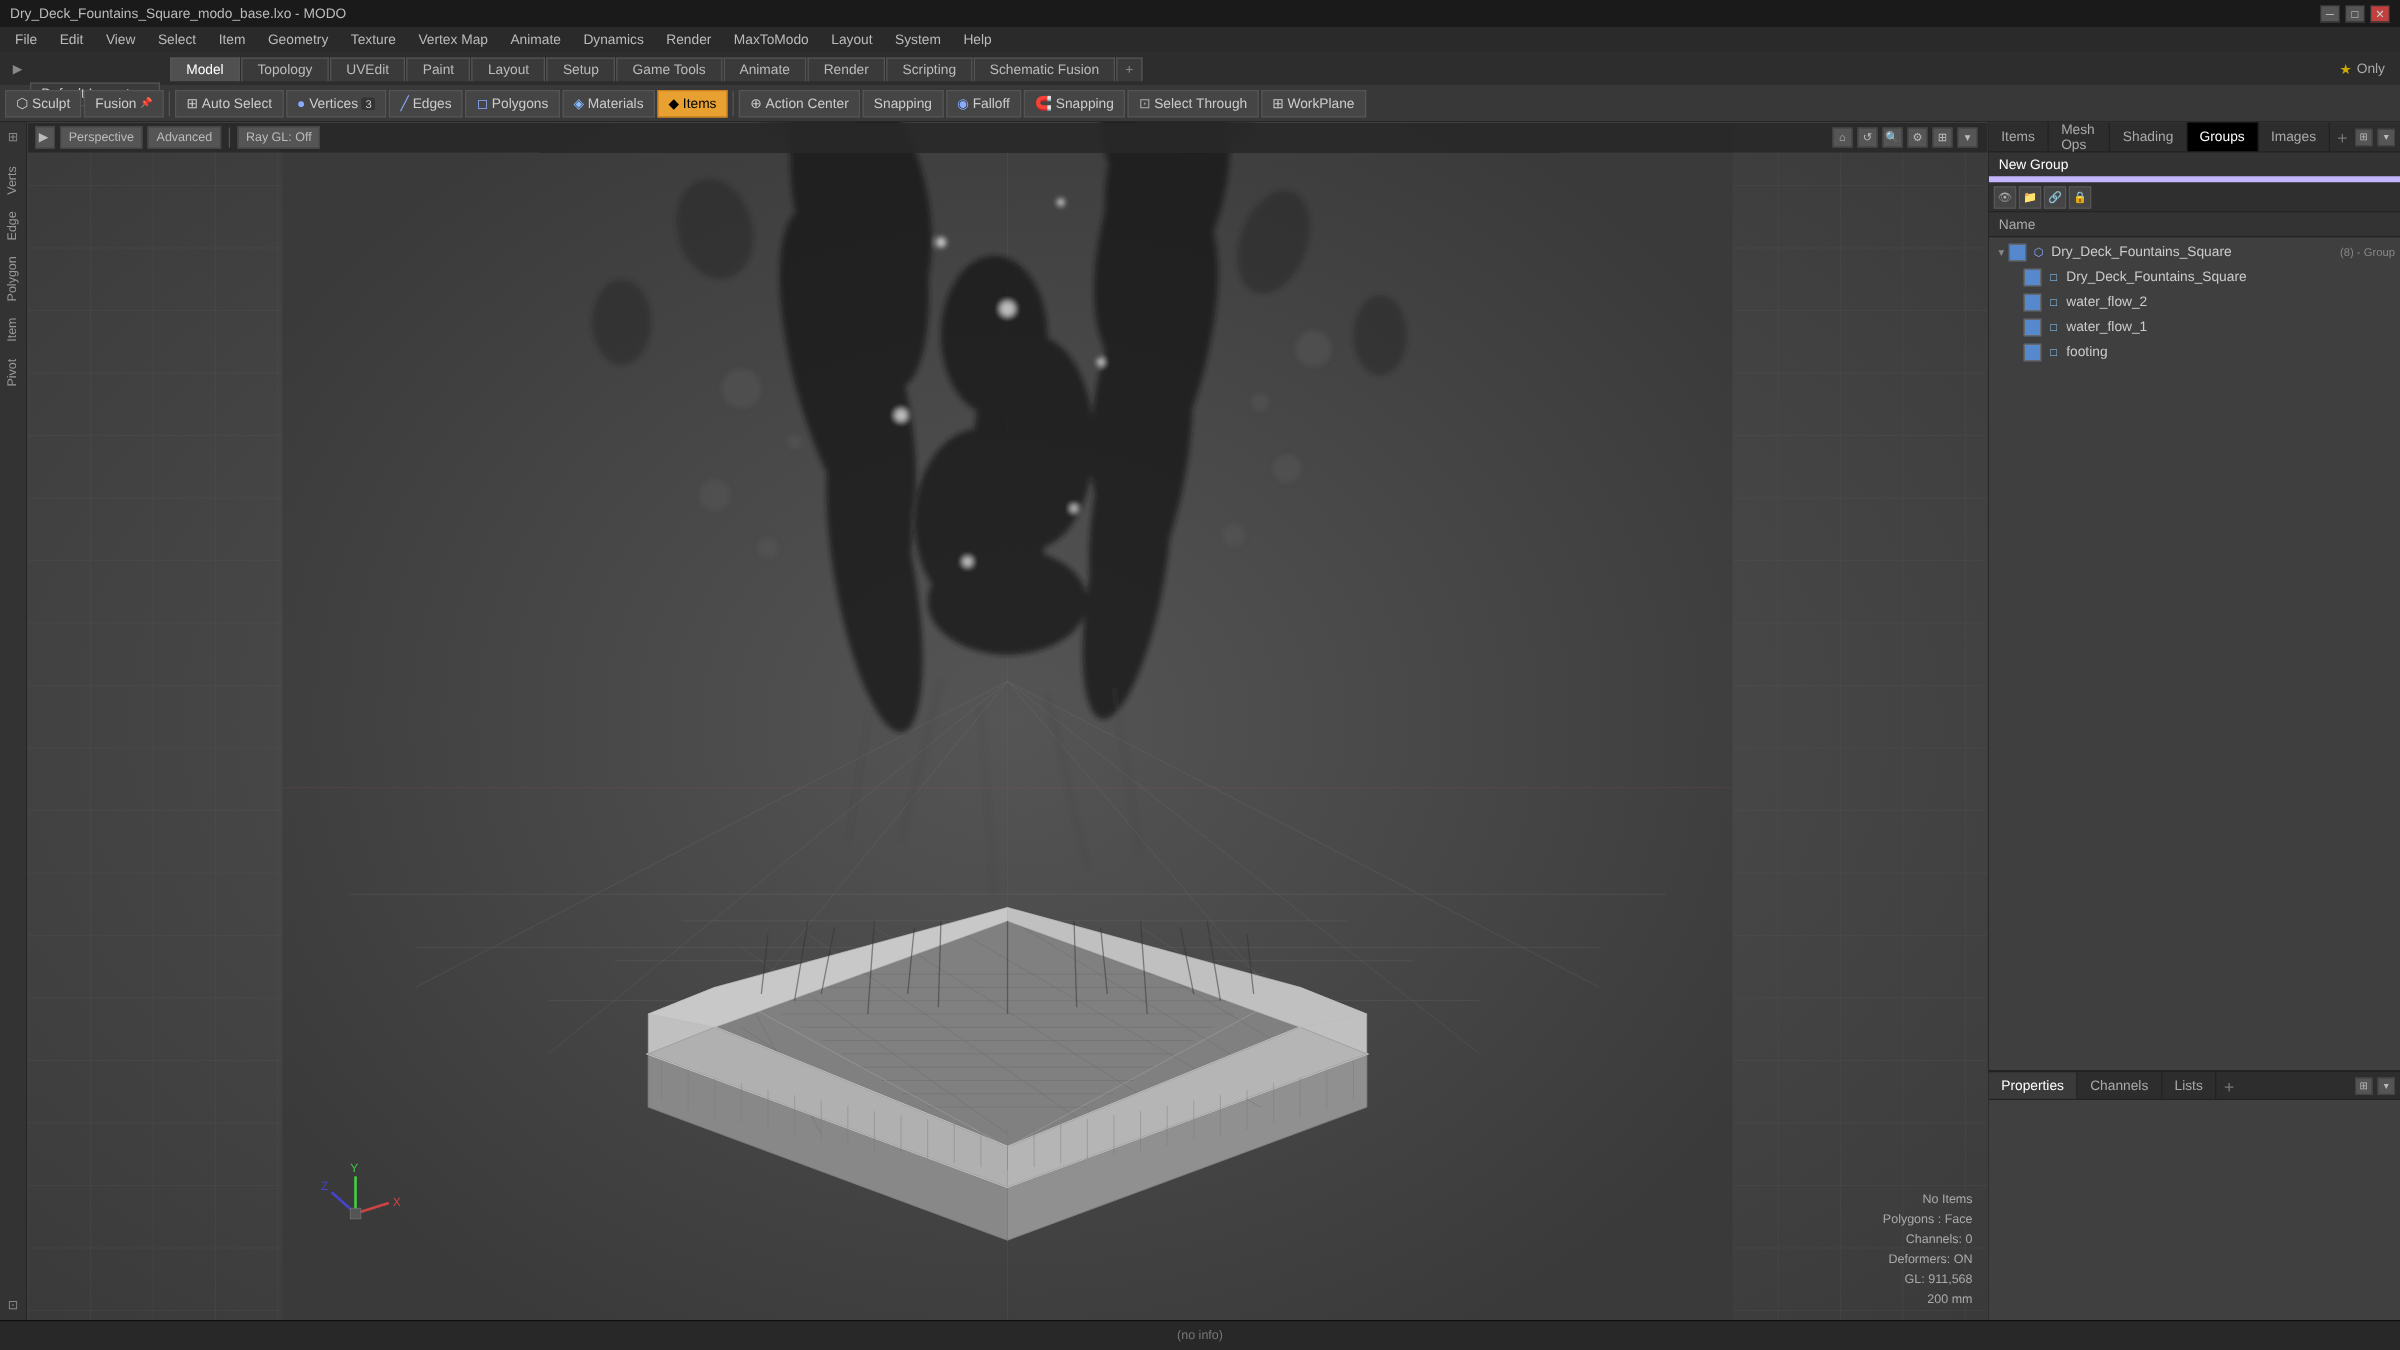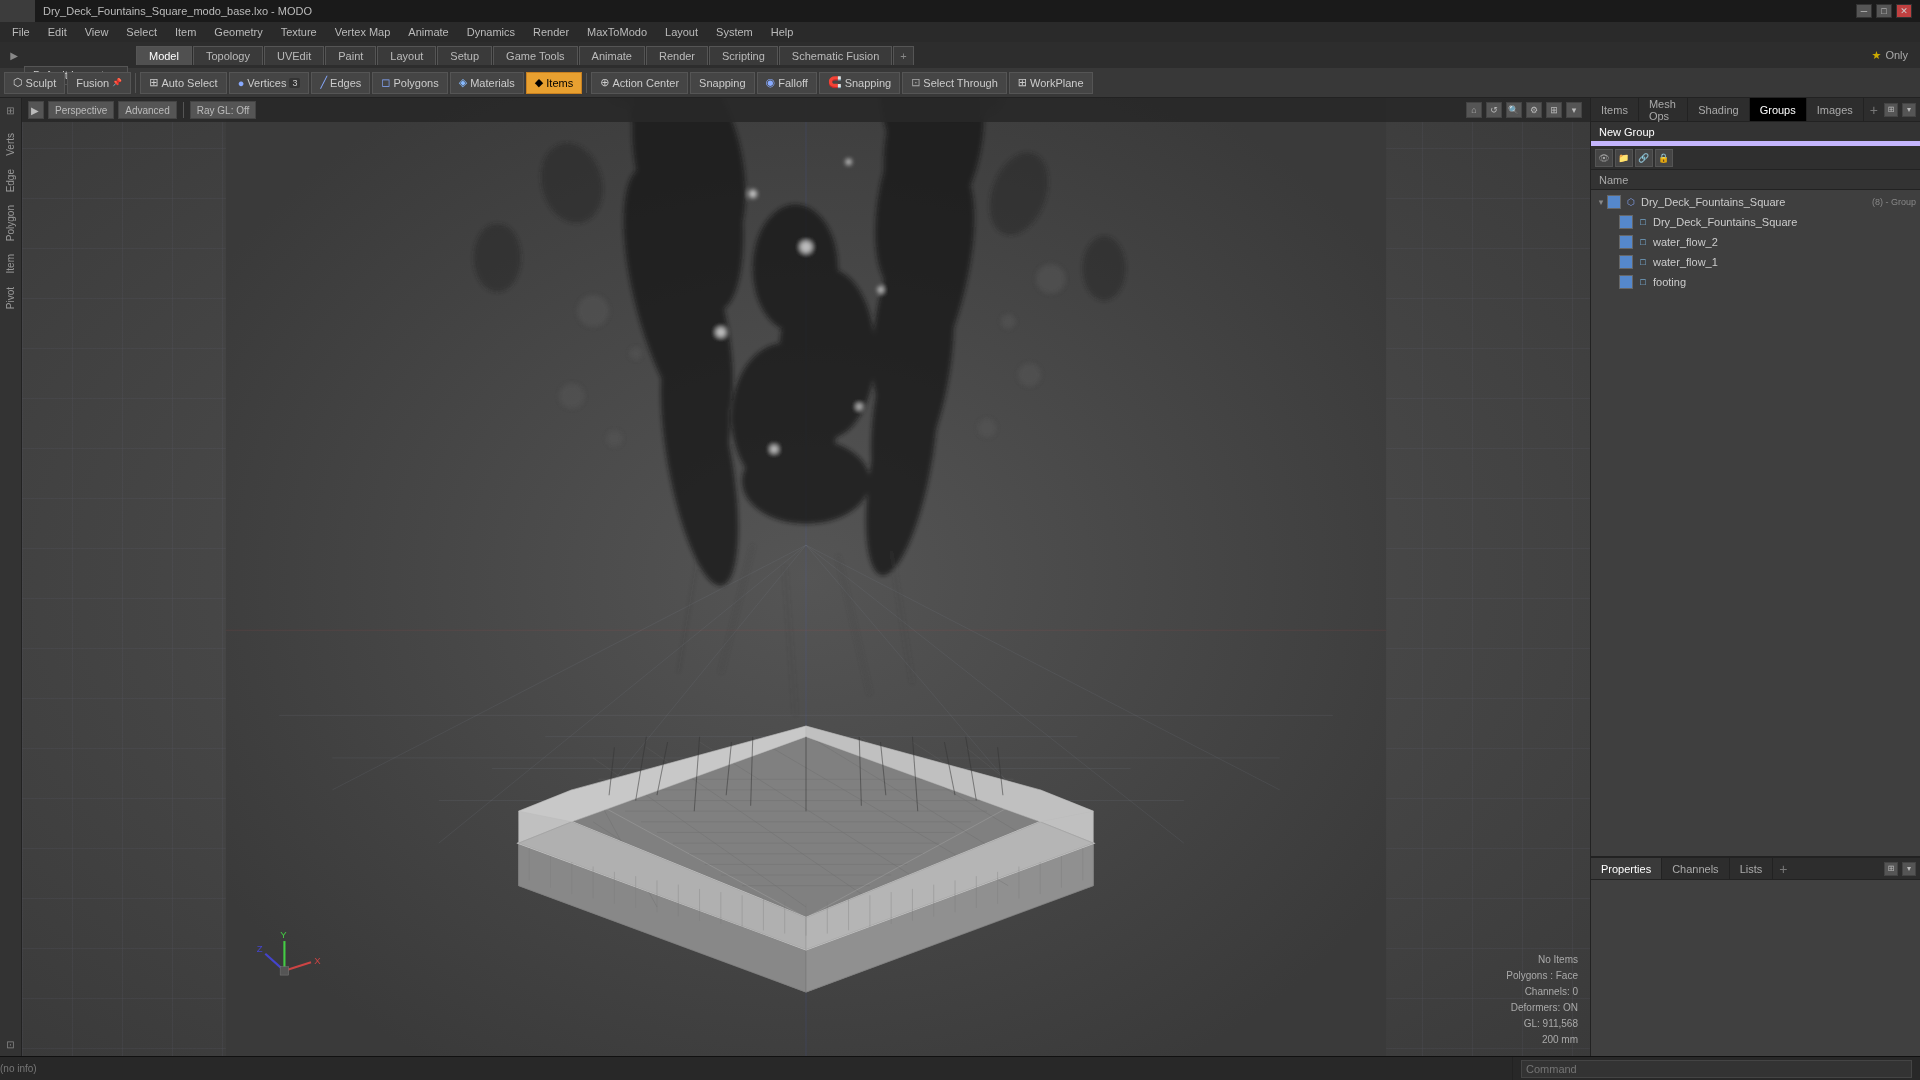--- a/index.html
+++ b/index.html
@@ -17,21 +17,20 @@
     
     #title-bar {
       height: 22px;
       background: #1a1a1a;
       display: flex;
       align-items: center;
       justify-content: space-between;
       padding: 0 8px;
       color: #bbb;
       font-size: 11px;
-      margin-left: 35px;
     }
     #title-bar-controls { display: flex; gap: 4px; }
     .title-btn {
       width: 16px; height: 14px;
       background: #555;
       border: 1px solid #333;
       display: flex; align-items: center; justify-content: center;
       font-size: 9px; color: #ccc; cursor: pointer;
     }
 
@@ -394,21 +393,21 @@
     }
     #bottom-bar {
       height: 24px;
       background: #282828;
       display: flex;
       align-items: center;
       border-top: 1px solid #111;
     }
     #status-info {
       flex: 1;
-      text-align: left;
+      text-align: center;
       color: #777;
       font-size: 10px;
     }
     #command-right {
       width: 408px;
       display: flex;
       align-items: center;
       padding: 0 8px;
       border-left: 1px solid #222;
       height: 100%;
@@ -922,16 +921,13 @@
       </div>
       <div id="lower-right-content"></div>
     </div>
   </div>
 </div>
 
 <div id="bottom-bar">
   <div id="status-info">
     <span>(no info)</span>
   </div>
-  <div id="command-right">
-    <input type="text" id="command-input-field" placeholder="Command" style="">
-  </div>
 </div>
 
 </body></html>

